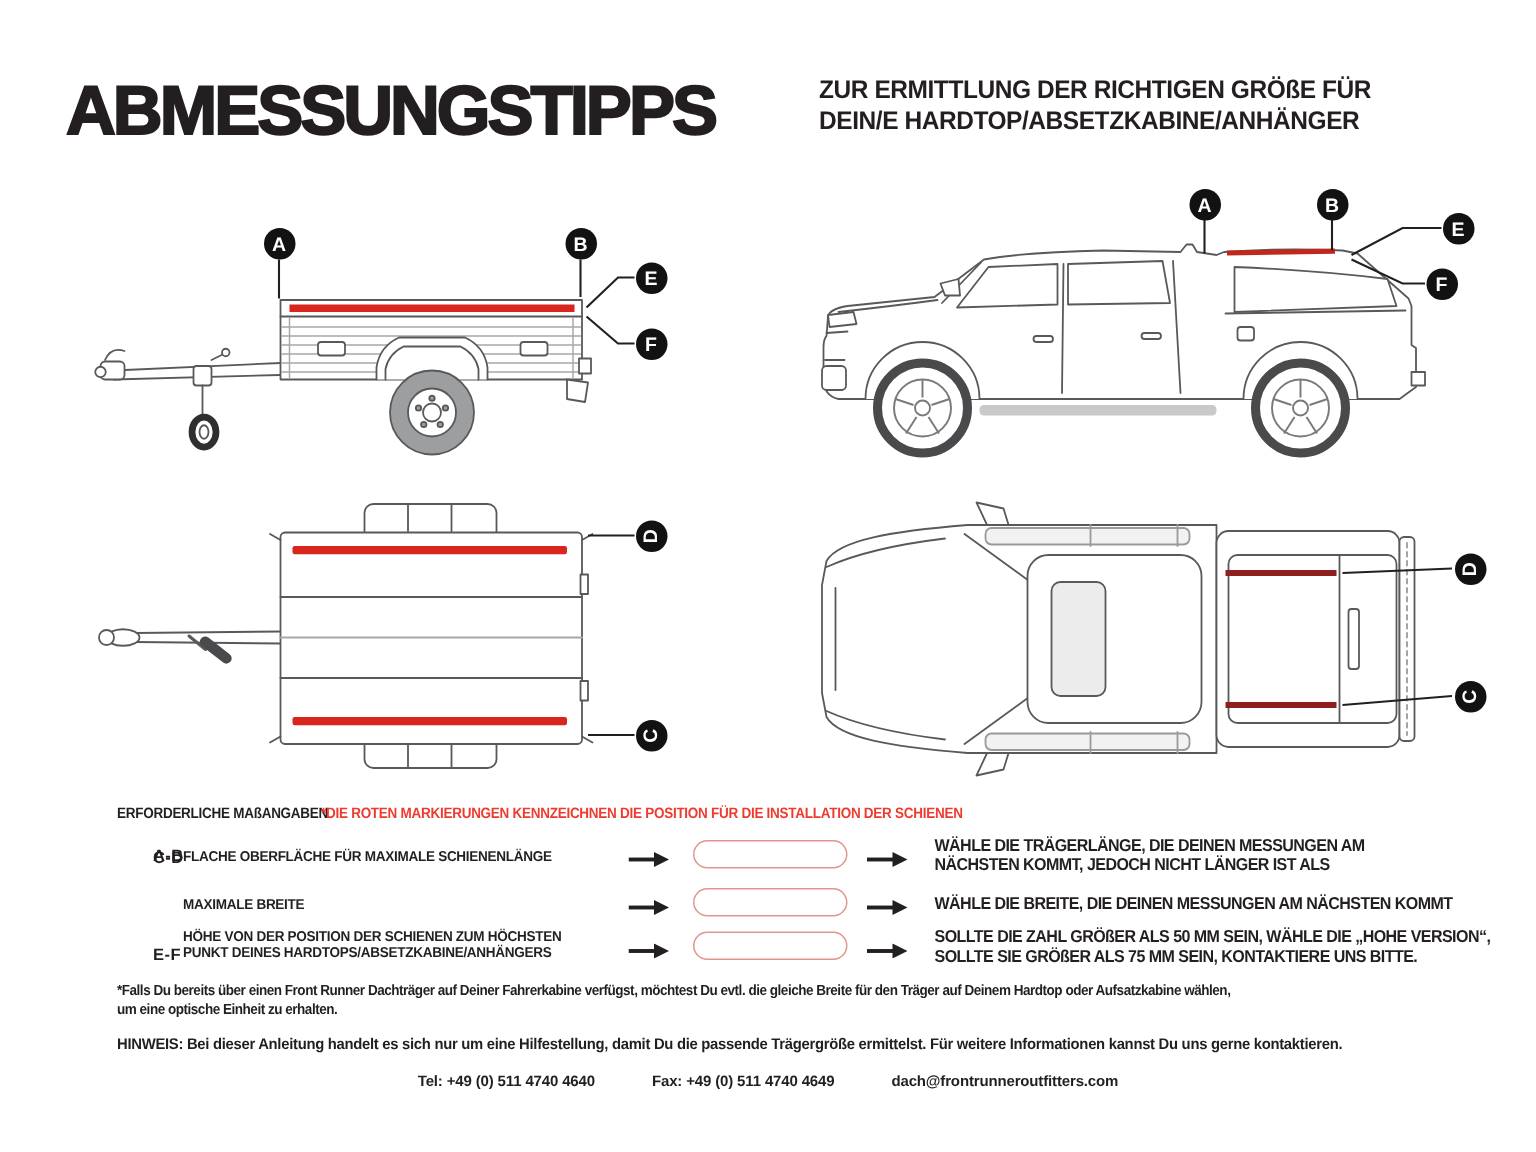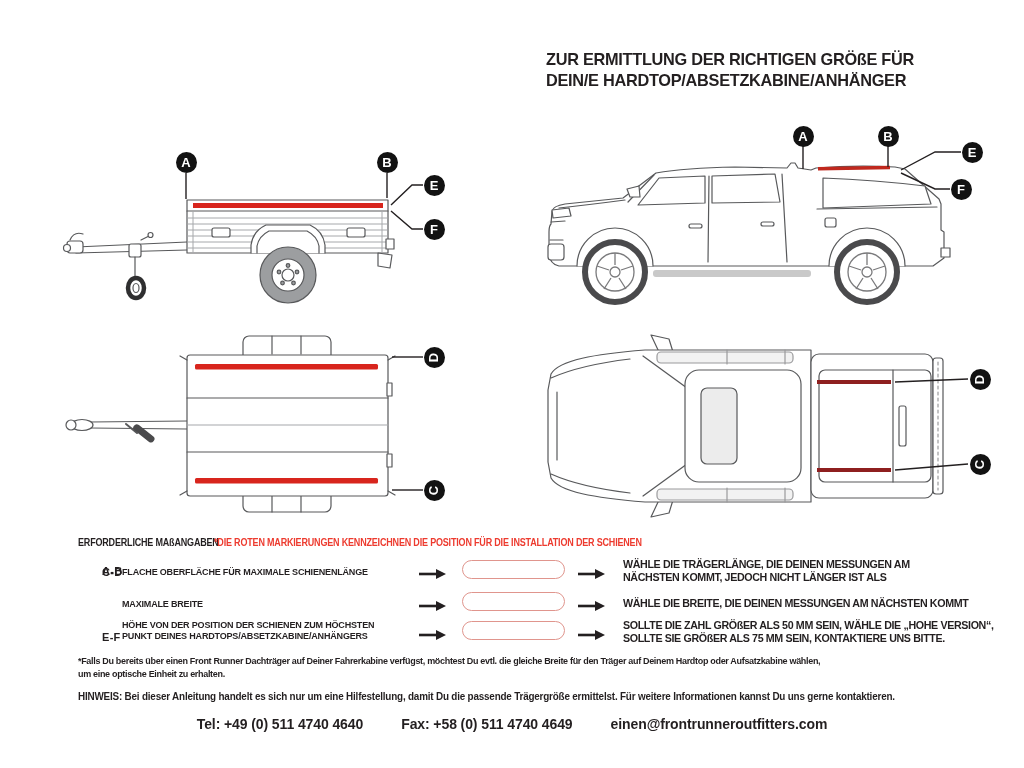--- a/index.html
+++ b/index.html
@@ -48,27 +48,28 @@
   #row-ef-id     { top:631px; }  #row-ef-label  { top:619px; width:310px; }
   #row-ef-a1     { left:419px; top:626px; } #row-ef-pill { top:621px; }
   #row-ef-a2     { left:578px; top:626px; } #row-ef-result { top:619px; }
 
   .footnote { position:absolute; left:78px; top:655px; width:980px; font-size:9.8px; line-height:12.5px;
               font-weight:bold; letter-spacing:-0.35px; white-space:pre-line;
               transform:scaleX(0.92); transform-origin:left top; }
   .hinweis  { position:absolute; left:78px; top:691px; width:980px; font-size:10.3px; font-weight:bold;
               letter-spacing:-0.2px; white-space:nowrap; transform:scaleX(0.96); transform-origin:left top; }
   .contact  { position:absolute; left:0; top:716px; width:1024px; display:flex; justify-content:center;
-              gap:38px; font-size:14px; font-weight:bold; letter-spacing:-0.1px; }
+              gap:38px; font-size:10px; font-weight:bold; letter-spacing:-0.1px; }
 </style>
 </head>
 <body>
 
 <div class="page">
 
+  <div class="title">ABMESSUNGSTIPPS</div>
   <div class="subtitle">
     <div>ZUR ERMITTLUNG DER RICHTIGEN GRÖßE FÜR</div>
     <div>DEIN/E HARDTOP/ABSETZKABINE/ANHÄNGER</div>
   </div>
 
   <div class="diag" id="diag-trailer-side">
     <svg width="400" height="195" viewBox="0 0 400 195">
       <g stroke="#58595b" stroke-width="1.2" fill="none" stroke-linejoin="round" stroke-linecap="round">
 
         <path d="M127,114 L16,119 M127,122 L16,125"></path>
@@ -349,17 +350,17 @@
   </div>
   <div class="rresult" id="row-ef-result">SOLLTE DIE ZAHL GRÖßER ALS 50 MM SEIN, WÄHLE DIE „HOHE VERSION“,
 SOLLTE SIE GRÖßER ALS 75 MM SEIN, KONTAKTIERE UNS BITTE.</div>
 
   <div class="footnote">*Falls Du bereits über einen Front Runner Dachträger auf Deiner Fahrerkabine verfügst, möchtest Du evtl. die gleiche Breite für den Träger auf Deinem Hardtop oder Aufsatzkabine wählen,
 um eine optische Einheit zu erhalten.</div>
   <div class="hinweis">HINWEIS: Bei dieser Anleitung handelt es sich nur um eine Hilfestellung, damit Du die passende Trägergröße ermittelst. Für weitere Informationen kannst Du uns gerne kontaktieren.</div>
 
   <div class="contact">
     <span>Tel: +49 (0) 511 4740 4640</span>
-    <span>Fax: +58 (0) 511 4740 4649</span>
-    <span>einen@frontrunneroutfitters.com</span>
+    <span>Fax: +49 (0) 511 4740 4649</span>
+    <span>dach@frontrunneroutfitters.com</span>
   </div>
 
 </div>
 
 </body></html>

